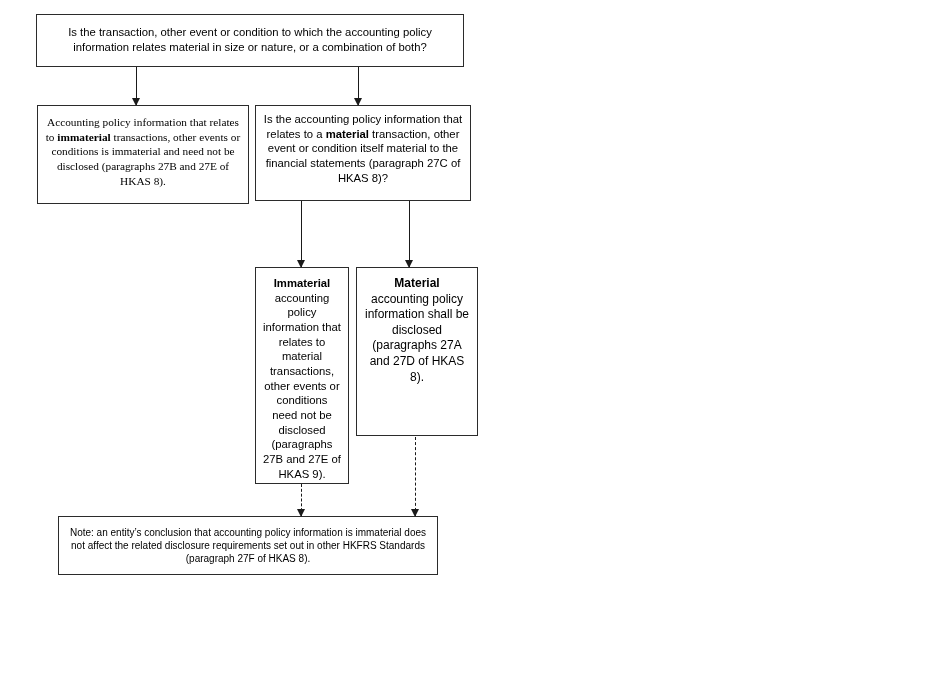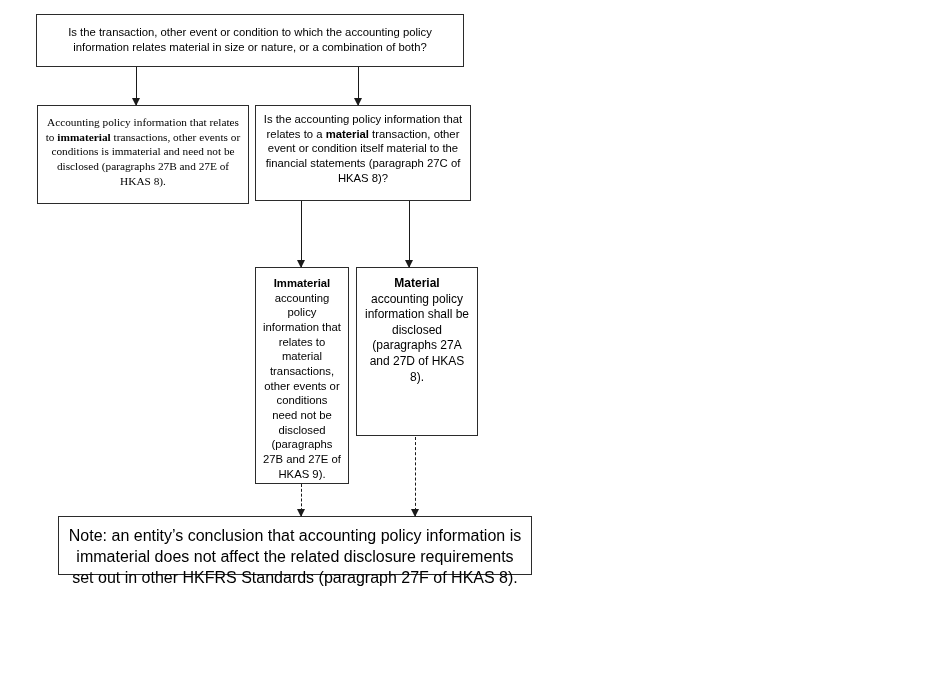--- a/index.html
+++ b/index.html
@@ -31,21 +31,21 @@
   .node .txt {
     display: block;
     white-space: pre-line;
   }
   
   #node-root      { left: 36px;  top: 14px;  width: 428px; height: 53px;  font-size: 11.3px; padding-top: 10px; }
   #node-immaterial-branch { left: 37px;  top: 105px; width: 212px; height: 99px; font-size: 11.3px; padding-top: 9px; font-family: Liberation Serif, serif; }
   #node-material-question { left: 255px; top: 105px; width: 216px; height: 96px; font-size: 11.3px; padding-top: 6px; }
   #node-immaterial-outcome{ left: 255px; top: 267px; width: 94px;  height: 217px; font-size: 11.3px; padding-top: 8px; }
   #node-material-outcome  { left: 356px; top: 267px; width: 122px; height: 169px; font-size: 12px; padding-top: 8px; }
-  #node-note      { left: 58px;  top: 516px; width: 474px; height: 59px; font-size: 16px; padding-top: 9px; }
+  #node-note      { left: 58px;  top: 516px; width: 380px; height: 59px; font-size: 10px; padding-top: 9px; }
 
   .b { font-weight: bold; }
 
   
   .conn {
     position: absolute;
   }
   .conn .line {
     position: absolute;
     left: 0;

